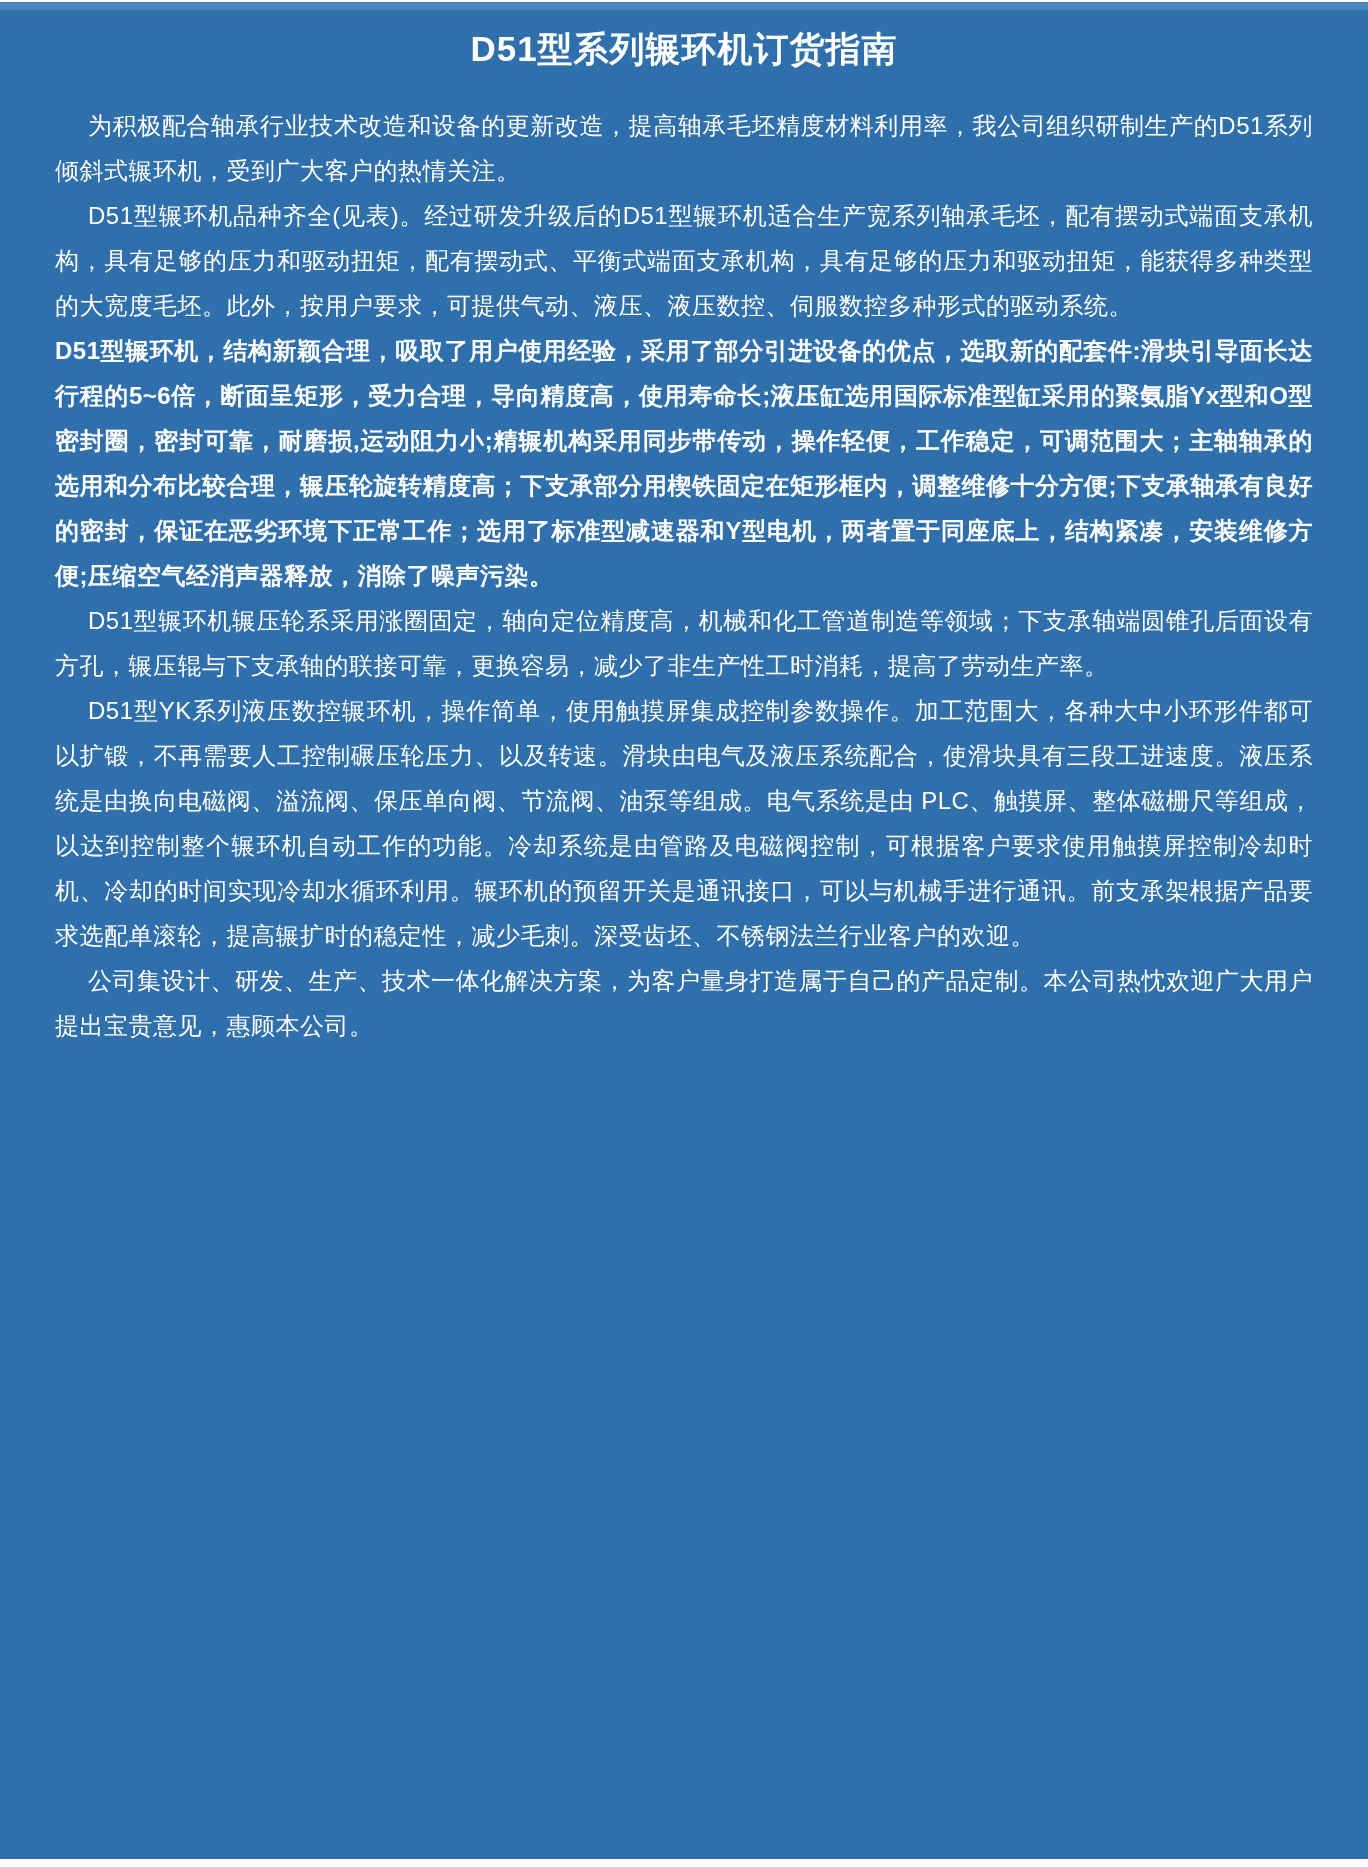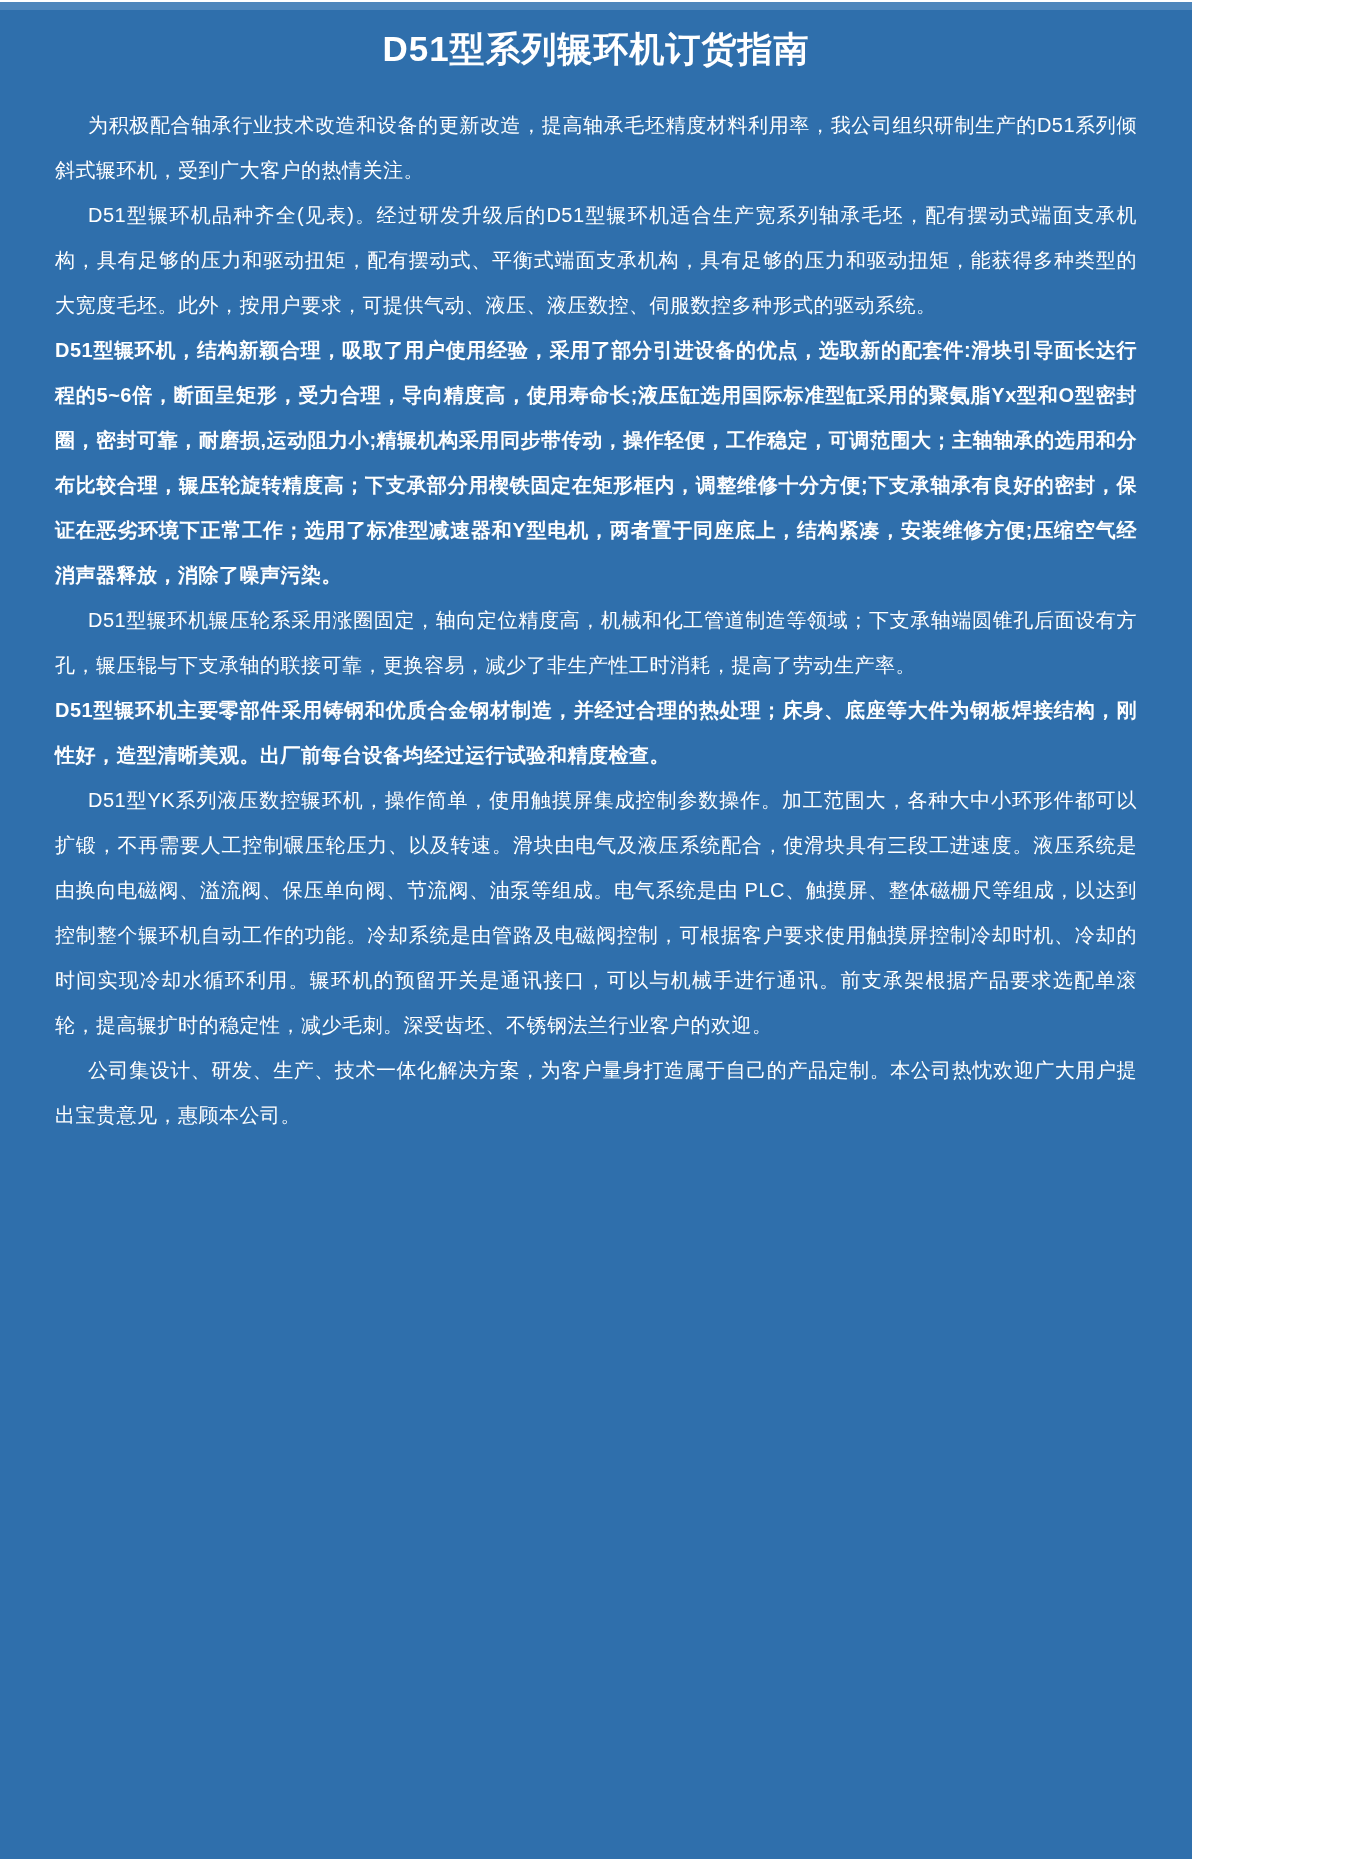--- a/index.html
+++ b/index.html
@@ -17,41 +17,41 @@
     position: relative;
     width: 1368px;
     height: 1867px;
     background: var(--margin_color, #FFFFFF);
     overflow: hidden;
   }
   .sheet {
     position: absolute;
     top: 2px;
     left: 0;
-    width: 1192px;
+    width: 1368px;
     height: 1857px;
     background: var(--page_bg, #2F6FAC);
   }
   .top-band {
     width: 100%;
     height: 8px;
     background: var(--top_band, #4D86BC);
   }
   .title {
     margin: 16px 0 30px 0;
     text-align: center;
     color: var(--text_color, #FFFFFF);
     font-size: 35px;
     font-weight: bold;
     letter-spacing: 1px;
   }
   .body {
     padding: 0 55px;
     color: var(--text_color, #FFFFFF);
-    font-size: 20px;
+    font-size: 24px;
     line-height: 45px;
     text-align: justify;
     text-justify: inter-ideograph;
     letter-spacing: 0.5px;
   }
   .para { margin: 0; }
   .para.indent { text-indent: 33px; }
   .para.noindent { text-indent: 0; font-weight: bold; }
 </style>
 </head>
@@ -59,18 +59,17 @@
 
 <div class="page">
   <div class="sheet">
     <div class="top-band"></div>
     <h1 class="title">D51型系列辗环机订货指南</h1>
     <div class="body">
       <p class="para indent">为积极配合轴承行业技术改造和设备的更新改造，提高轴承毛坯精度材料利用率，我公司组织研制生产的D51系列倾斜式辗环机，受到广大客户的热情关注。</p>
       <p class="para indent">D51型辗环机品种齐全(见表)。经过研发升级后的D51型辗环机适合生产宽系列轴承毛坯，配有摆动式端面支承机构，具有足够的压力和驱动扭矩，配有摆动式、平衡式端面支承机构，具有足够的压力和驱动扭矩，能获得多种类型的大宽度毛坯。此外，按用户要求，可提供气动、液压、液压数控、伺服数控多种形式的驱动系统。</p>
       <p class="para noindent">D51型辗环机，结构新颖合理，吸取了用户使用经验，采用了部分引进设备的优点，选取新的配套件:滑块引导面长达行程的5~6倍，断面呈矩形，受力合理，导向精度高，使用寿命长;液压缸选用国际标准型缸采用的聚氨脂Yx型和O型密封圈，密封可靠，耐磨损,运动阻力小;精辗机构采用同步带传动，操作轻便，工作稳定，可调范围大；主轴轴承的选用和分布比较合理，辗压轮旋转精度高；下支承部分用楔铁固定在矩形框内，调整维修十分方便;下支承轴承有良好的密封，保证在恶劣环境下正常工作；选用了标准型减速器和Y型电机，两者置于同座底上，结构紧凑，安装维修方便;压缩空气经消声器释放，消除了噪声污染。</p>
       <p class="para indent">D51型辗环机辗压轮系采用涨圈固定，轴向定位精度高，机械和化工管道制造等领域；下支承轴端圆锥孔后面设有方孔，辗压辊与下支承轴的联接可靠，更换容易，减少了非生产性工时消耗，提高了劳动生产率。</p>
-      <p class="para noindent">D51型辗环机主要零部件采用铸钢和优质合金钢材制造，并经过合理的热处理；床身、底座等大件为钢板焊接结构，刚性好，造型清晰美观。出厂前每台设备均经过运行试验和精度检查。</p>
       <p class="para indent">D51型YK系列液压数控辗环机，操作简单，使用触摸屏集成控制参数操作。加工范围大，各种大中小环形件都可以扩锻，不再需要人工控制碾压轮压力、以及转速。滑块由电气及液压系统配合，使滑块具有三段工进速度。液压系统是由换向电磁阀、溢流阀、保压单向阀、节流阀、油泵等组成。电气系统是由 PLC、触摸屏、整体磁栅尺等组成，以达到控制整个辗环机自动工作的功能。冷却系统是由管路及电磁阀控制，可根据客户要求使用触摸屏控制冷却时机、冷却的时间实现冷却水循环利用。辗环机的预留开关是通讯接口，可以与机械手进行通讯。前支承架根据产品要求选配单滚轮，提高辗扩时的稳定性，减少毛刺。深受齿坯、不锈钢法兰行业客户的欢迎。</p>
       <p class="para indent">公司集设计、研发、生产、技术一体化解决方案，为客户量身打造属于自己的产品定制。本公司热忱欢迎广大用户提出宝贵意见，惠顾本公司。</p>
     </div>
   </div>
 </div>
 
 </body></html>

